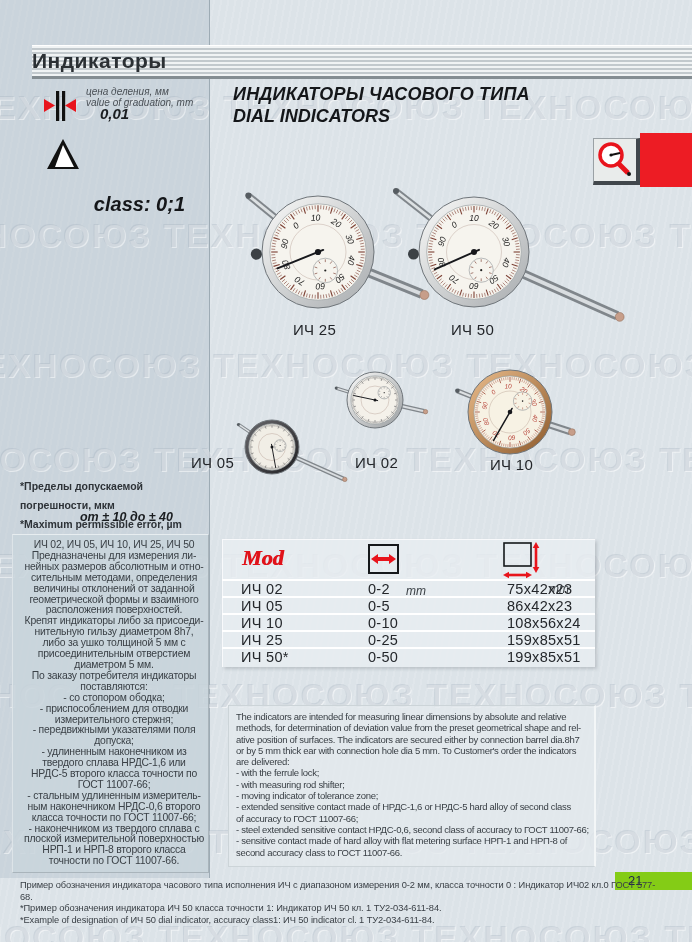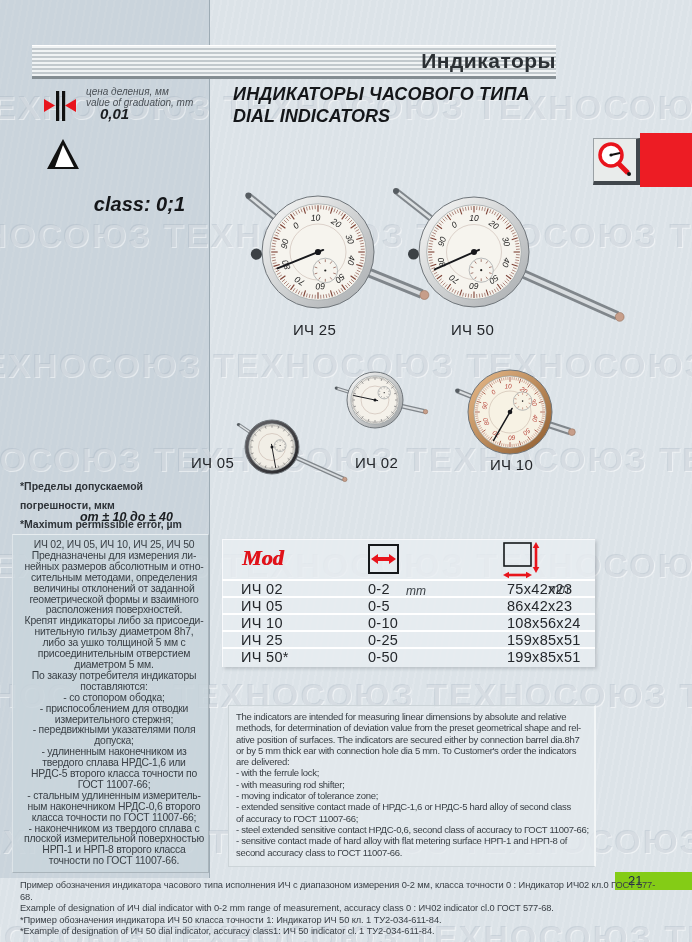--- a/index.html
+++ b/index.html
@@ -6,24 +6,24 @@
   #page{position:relative;width:692px;height:942px;overflow:hidden;
         background:#dce3e8;font-family:"Liberation Sans",sans-serif;}
   #page::before{content:"";position:absolute;inset:0;z-index:0;
         background:repeating-linear-gradient(100deg,rgba(255,255,255,.12) 0 2px,rgba(0,0,0,0) 2px 7px);}
   .left-tint{position:absolute;left:0;top:0;width:209px;height:878px;z-index:0;
         background:rgba(173,190,200,.38);border-right:1px solid rgba(120,136,147,.55);}
   .wm{position:absolute;z-index:1;white-space:nowrap;font-weight:bold;font-size:34px;
         letter-spacing:2px;color:rgba(158,172,184,.30);text-shadow:1px 1px 0 rgba(255,255,255,.5);}
   .c{position:absolute;z-index:2;}
   .pre{white-space:pre-line;}
-  .header-bar{left:32px;top:45px;width:524px;height:30px;
+  .header-bar{left:32px;top:45px;width:660px;height:30px;
         background:repeating-linear-gradient(180deg,#f0f3f4 0 2px,#c2c9cd 2px 4px);
         border-top:1px solid #ffffff;border-bottom:3px solid #848d92;
-        display:flex;align-items:center;justify-content:flex-end;
+        display:flex;align-items:center;justify-content:flex-start;
         font-size:21px;font-weight:bold;color:#2b3034;letter-spacing:.5px;}
   .title-ru{left:233px;top:84px;font-style:italic;font-weight:bold;font-size:18px;color:#141619;letter-spacing:.2px;}
   .title-en{left:233px;top:106px;font-style:italic;font-weight:bold;font-size:18px;color:#141619;}
   .grad-label{font-style:italic;font-size:10px;color:#494f55;}
   .grad-value{left:100px;top:105px;width:85px;text-align:left;
         font-style:italic;font-weight:bold;font-size:15px;color:#1a1d20;}
   .class-label{left:58px;top:193px;width:127px;text-align:right;
         font-style:italic;font-weight:bold;font-size:20px;color:#141619;}
   .err-text{left:20px;top:477px;width:190px;font-size:10.5px;font-weight:bold;
         color:#2d3237;line-height:19px;}
@@ -904,17 +904,16 @@
 - sensitive contact made of hard alloy with flat metering surface НРП-1 and НРП-8 of
 second accuracy class to ГОСТ 11007-66.</div>
   </div>
 
   <div class="c pagenum">
     <span>21</span>
   </div>
 
   <div class="c footer">
     <div>Пример обозначения индикатора часового типа исполнения ИЧ с диапазоном измерения 0-2 мм, класса точности 0 : Индикатор ИЧ02 кл.0 ГОСТ 577-68.</div>
-    <div>Example of designation of ИЧ dial indicator with 0-2 mm range of measurement, accuracy class 0 : ИЧ02 indicator cl.0 ГОСТ 577-68.</div>
     <div>*Пример обозначения индикатора ИЧ 50 класса точности 1: Индикатор ИЧ 50 кл. 1 ТУ2-034-611-84.</div>
     <div>*Example of designation of ИЧ 50 dial indicator, accuracy class1: ИЧ 50 indicator cl. 1 ТУ2-034-611-84.</div>
   </div>
 </div>
 
 </body></html>

